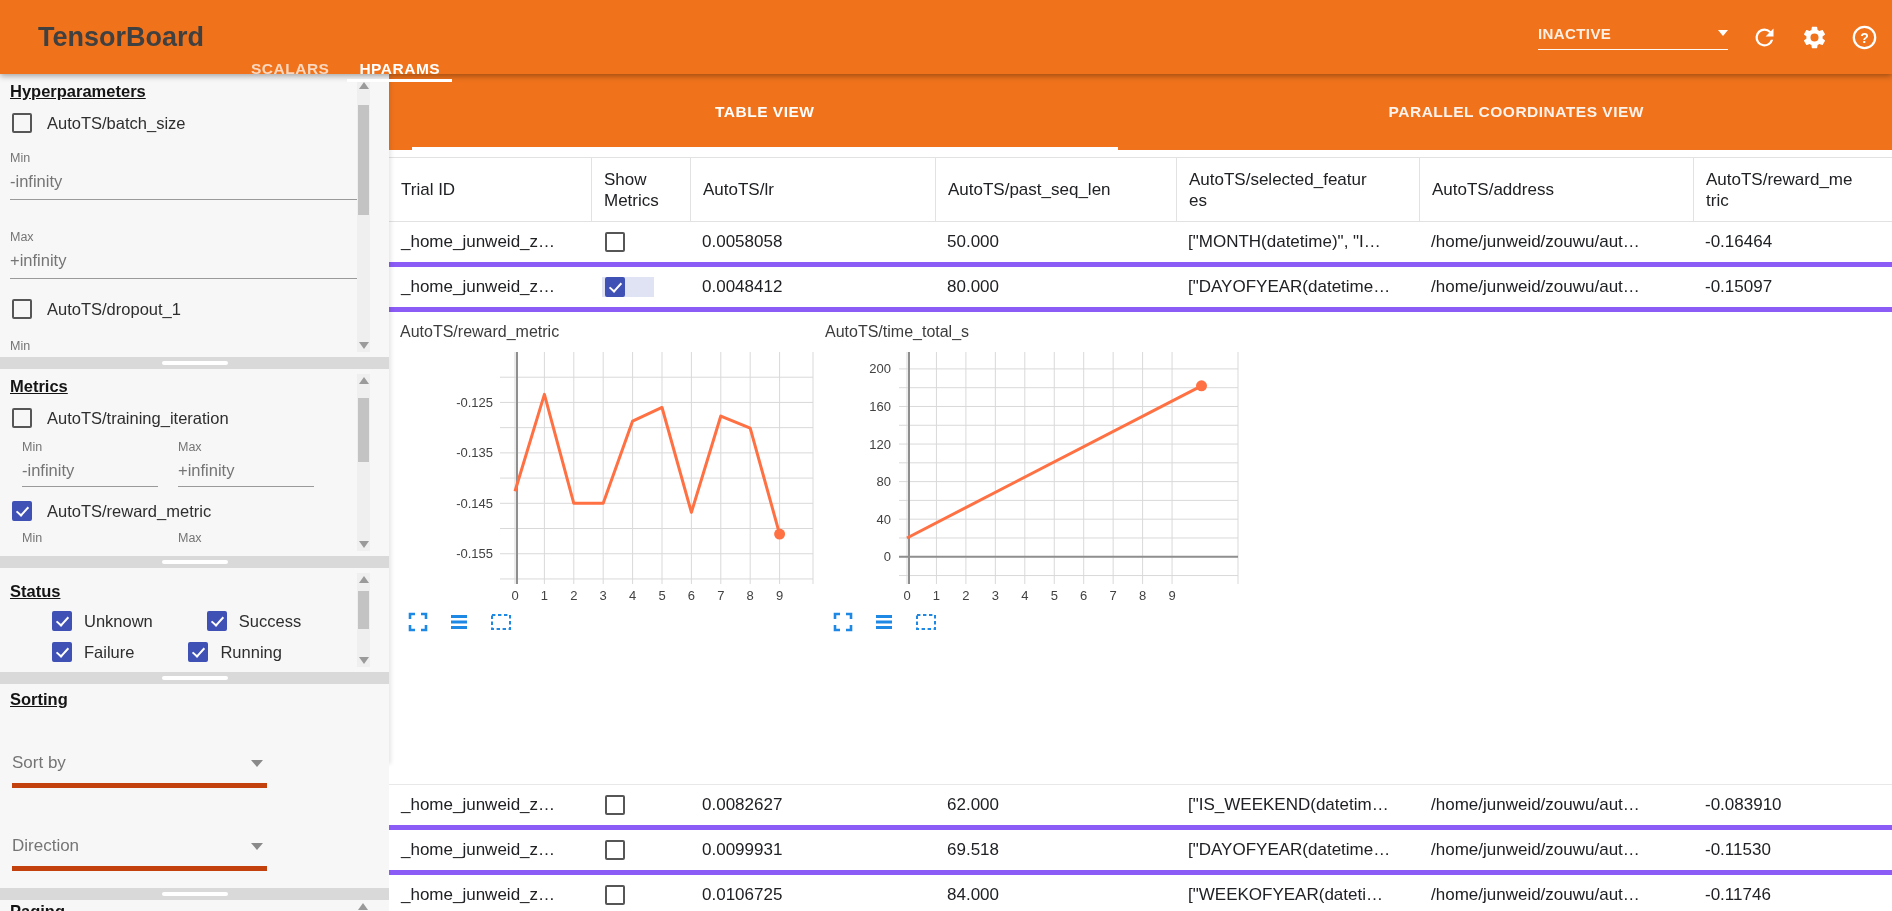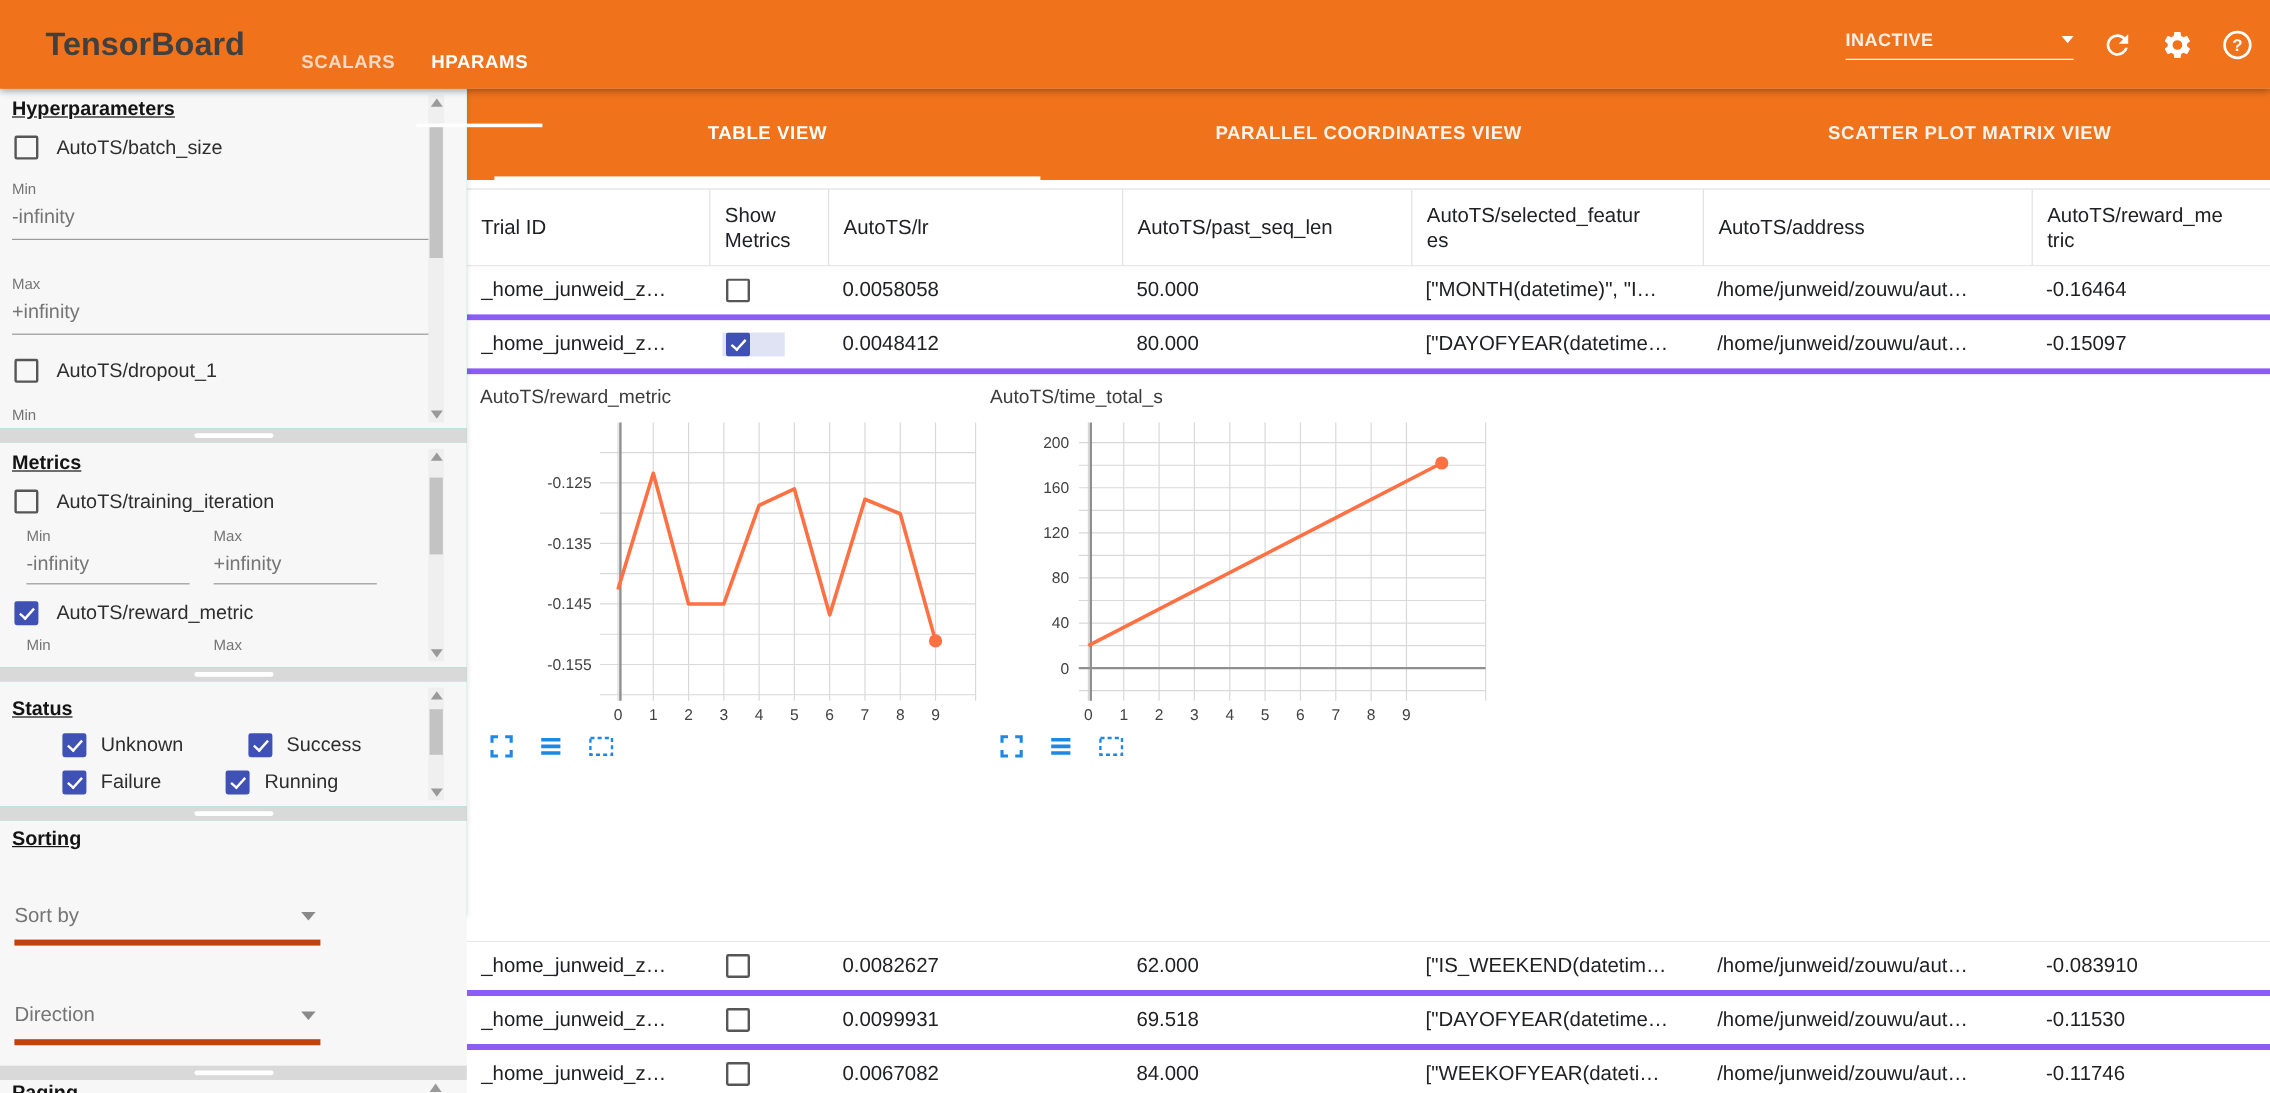--- a/index.html
+++ b/index.html
@@ -6,21 +6,21 @@
   body{width:1892px;height:911px;overflow:hidden;background:#fff;
        font-family:"Liberation Sans",sans-serif;-webkit-font-smoothing:antialiased;}
   .app{position:relative;width:1892px;height:911px;}
 
   
   .topbar{position:absolute;top:0;left:0;width:100%;height:74px;background:#f0731c;
           box-shadow:0 2px 6px rgba(0,0,0,.35);z-index:40;}
   .tb-title{position:absolute;left:38px;top:0;height:74px;display:flex;align-items:center;
             color:#404040;font-size:27px;font-weight:bold;}
   .top-tabs{position:absolute;left:236px;top:0;height:74px;display:flex;}
-  .top-tab{position:relative;height:74px;display:flex;align-items:center;padding:16px 15px;
+  .top-tab{position:relative;height:74px;display:flex;align-items:flex-end;padding:4px 15px;
            color:rgba(255,255,255,.72);font-size:15.5px;font-weight:bold;letter-spacing:.5px;cursor:pointer;}
   .top-tab.active{color:#fff;}
   .top-tab.active::after{content:'';position:absolute;left:3px;right:3px;bottom:0;height:3px;background:#fff;}
   .topbar-right{position:absolute;right:14px;top:0;height:74px;display:flex;align-items:center;gap:23px;}
   .run-selector{width:190px;border-bottom:1px solid rgba(255,255,255,.95);display:flex;align-items:center;
                 justify-content:space-between;padding-bottom:7px;color:#ffefe2;font-size:15px;
                 font-weight:bold;letter-spacing:.4px;cursor:pointer;}
   .caret-down{width:0;height:0;border-left:5px solid transparent;border-right:5px solid transparent;
               border-top:6px solid #fff;}
   .icon-btn{width:27px;height:27px;cursor:pointer;display:block;}
@@ -257,23 +257,20 @@
       <div class="pg-arrow"></div>
     </section>
   </aside>
 
   <div class="view-tabs">
     <div class="vtab active">
       <span>TABLE VIEW</span>
     </div>
     <div class="vtab">
       <span>PARALLEL COORDINATES VIEW</span>
-    </div>
-    <div class="vtab">
-      <span>SCATTER PLOT MATRIX VIEW</span>
     </div>
   </div>
 
   <div class="tableview">
     <div class="thead">
       <div class="th c1">
           <span>Trial ID</span>
         </div>
       <div class="th c2">
           <span>Show Metrics</span>
@@ -456,21 +453,21 @@
       <div class="td c5">["DAYOFYEAR(datetime…</div>
       <div class="td c6">/home/junweid/zouwu/aut…</div>
       <div class="td c7">-0.11530</div>
     </div>
 
     <div class="trow">
       <div class="td c1">_home_junweid_z…</div>
       <div class="td c2">
         <span class="cbwrap"><span class="cb"></span></span>
       </div>
-      <div class="td c3">0.0067082</div>
+      <div class="td c3">0.0106725</div>
       <div class="td c4">84.000</div>
       <div class="td c5">["WEEKOFYEAR(dateti…</div>
       <div class="td c6">/home/junweid/zouwu/aut…</div>
       <div class="td c7">-0.11746</div>
     </div>
   </div>
 
 </div>
 
 </body></html>

